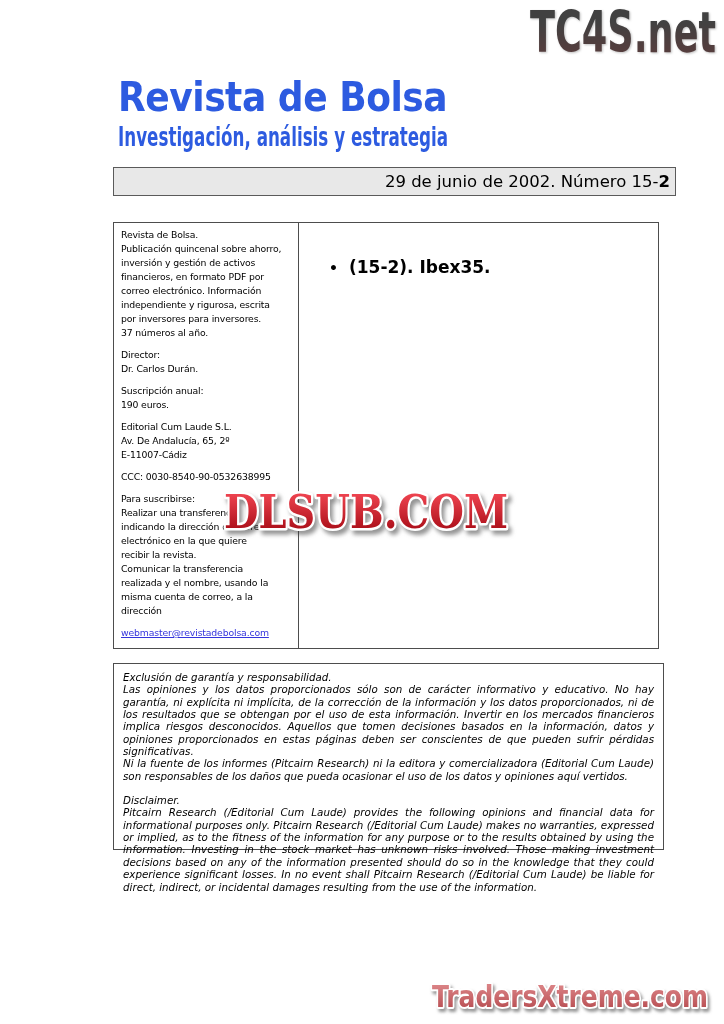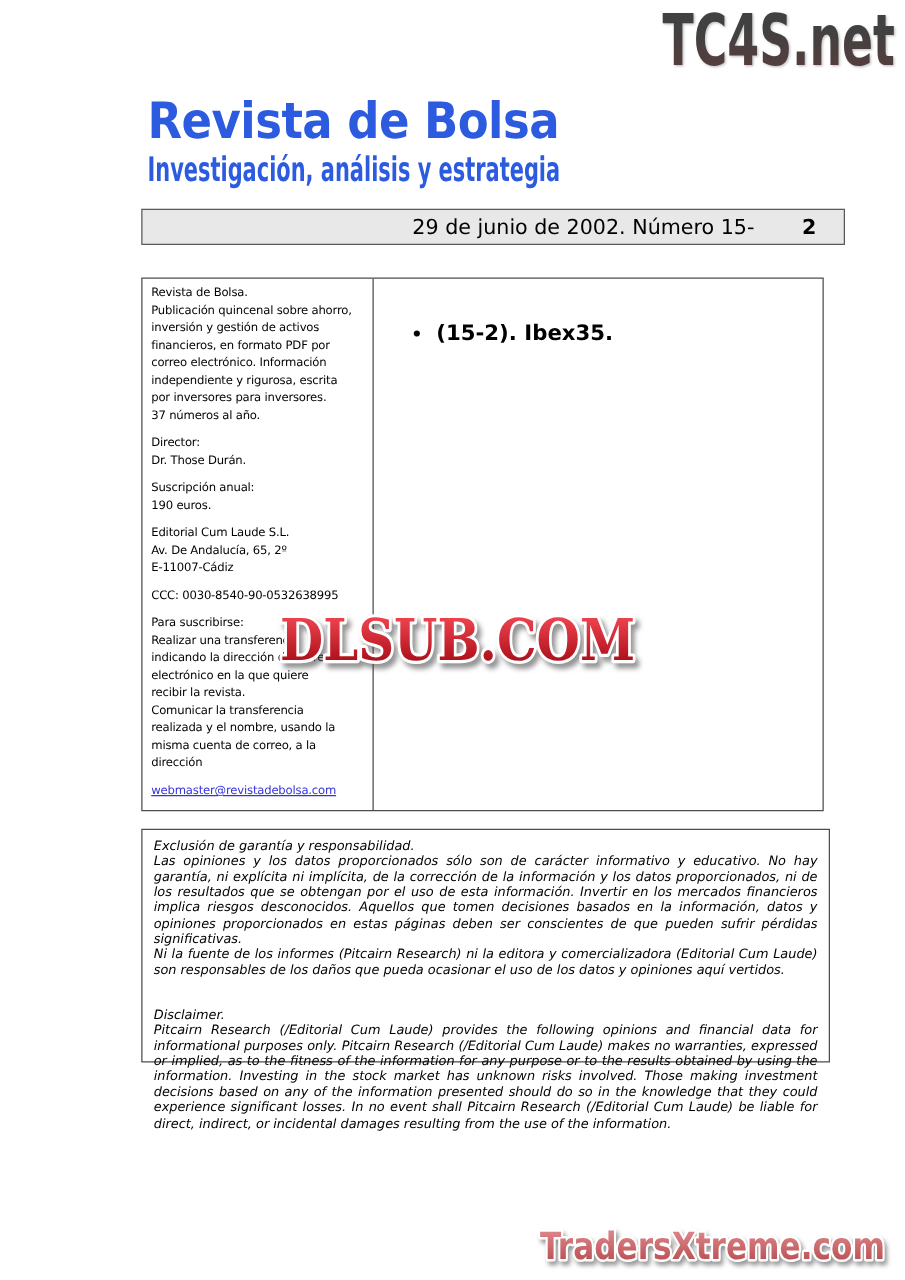--- a/index.html
+++ b/index.html
@@ -44,21 +44,21 @@
   #page-subtitle{
     left:118px;top:121px;font-size:27px;font-weight:bold;color:var(--accent,#2d5be0);
     white-space:nowrap;transform:scaleX(0.62);transform-origin:left top;
   }
 
   
   #date-bar{
     left:113px;top:167px;width:563px;height:29px;box-sizing:border-box;
     background:var(--datebar-fill,#e8e8e8);border:1px solid var(--datebar-border,#5a5a5a);
     display:flex;align-items:center;justify-content:flex-end;
-    padding-right:22px;font-size:16.5px;color:#000;gap:38px;
+    padding-right:5px;font-size:16.5px;color:#000;
   }
 
   
   #info-box{
     left:113px;top:222px;width:546px;height:427px;box-sizing:border-box;
     border:1px solid var(--box-border,#4d4d4d);display:flex;
   }
   #info-left{
     width:185px;box-sizing:border-box;border-right:1px solid var(--box-border,#4d4d4d);
     padding:5px 6px 0 7px;font-size:9.3px;line-height:14px;letter-spacing:-0.15px;color:#000;
@@ -73,21 +73,21 @@
   #toc-item .bullet{font-size:14px;}
 
   
   #legal-box{
     left:113px;top:663px;width:551px;height:187px;box-sizing:border-box;
     border:1px solid var(--box-border,#4d4d4d);
     padding:7px 9px 0 9px;font-size:10.3px;line-height:12.35px;font-style:italic;
     text-align:justify;color:#000;
   }
   #legal-box p{margin:0;}
-  #legal-box .gap{margin-top:24px;}
+  #legal-box .gap{margin-top:12px;}
 </style>
 </head>
 <body>
 
 <svg id="wm-tc4s" class="abs" viewBox="0 0 202 62">
   <defs>
     <linearGradient id="g-tc4s" x1="0" y1="0" x2="0" y2="1">
       <stop class="st-tc4s-1" offset="0.35"></stop>
       <stop class="st-tc4s-2" offset="1"></stop>
     </linearGradient>
@@ -107,21 +107,21 @@
   <div id="info-left">
     <div class="blk">Revista de Bolsa.
 Publicación quincenal sobre ahorro,
 inversión y gestión de activos
 financieros, en formato PDF por
 correo electrónico. Información
 independiente y rigurosa, escrita
 por inversores para inversores.
 37 números al año.</div>
     <div class="blk">Director:
-Dr. Those Durán.</div>
+Dr. Carlos Durán.</div>
     <div class="blk">Suscripción anual:
 190 euros.</div>
     <div class="blk">Editorial Cum Laude S.L.
 Av. De Andalucía, 65, 2º
 E-11007-Cádiz</div>
     <div class="blk">CCC: 0030-8540-90-0532638995</div>
     <div class="blk">Para suscribirse:
 Realizar una transferencia
 indicando la dirección de correo
 electrónico en la que quiere

